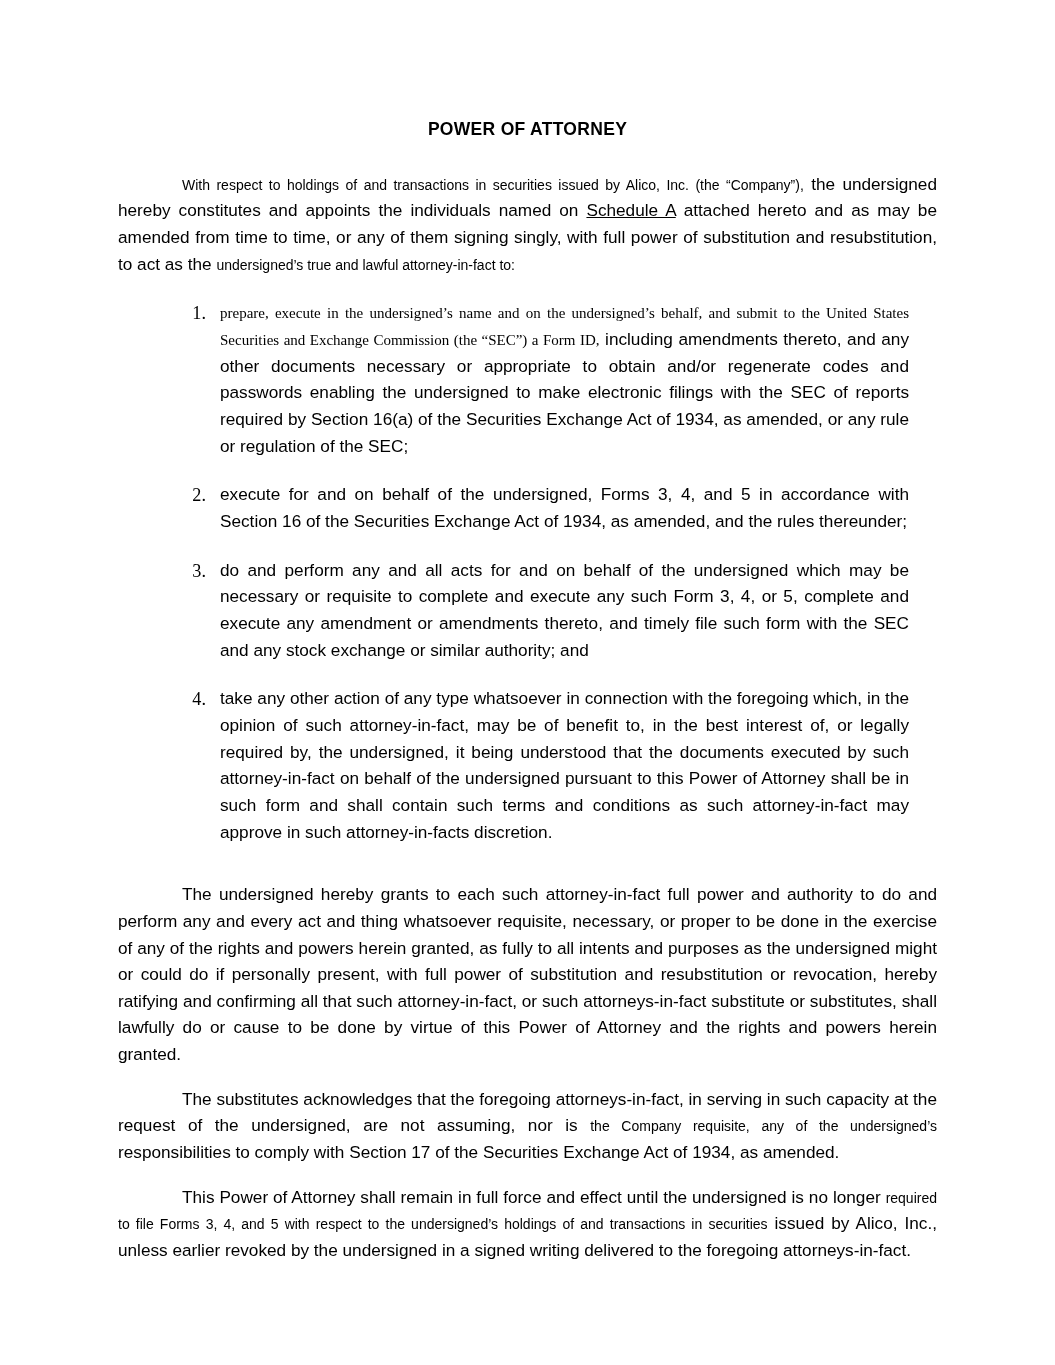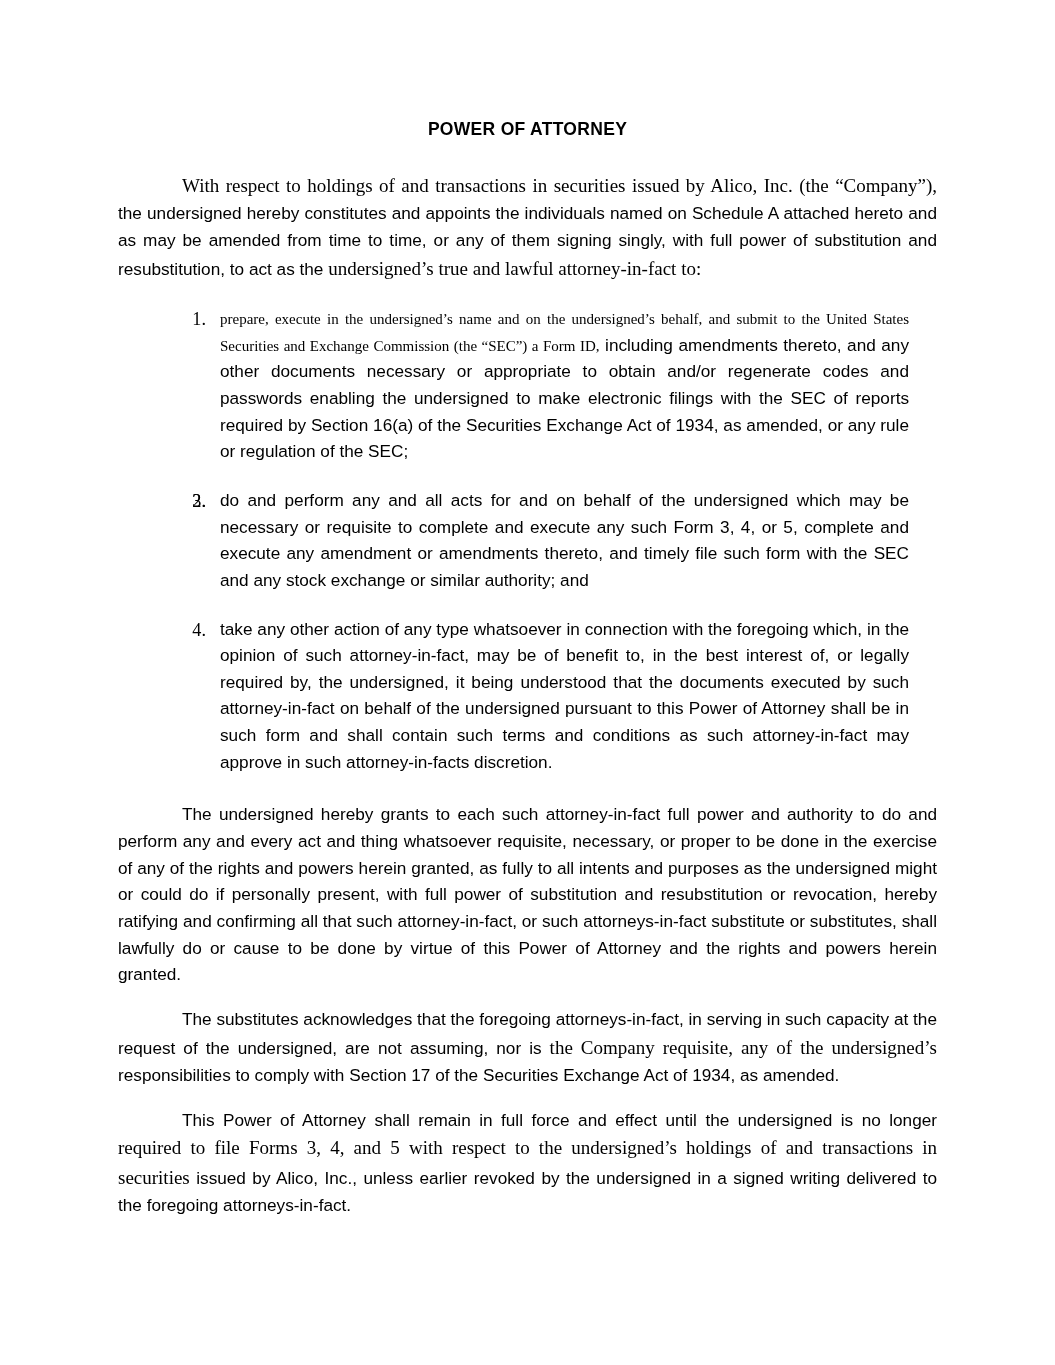--- a/index.html
+++ b/index.html
@@ -31,24 +31,25 @@
   }
   p.body-par {
     font-size: 17.2px;
     line-height: 1.55;
     text-align: justify;
     margin: 0 0 18px 0;
     text-indent: 64px;
     font-family: "Liberation Sans", sans-serif;
   }
   p.body-par .serif {
-    font-family: Liberation Serif, serif;
-    font-size: 19px;
+    font-family: Liberation Sans, sans-serif;
+    font-size: 14px;
   }
   .underline {
+    text-decoration: underline;
   }
   ol.items {
     list-style: none;
     margin: 22px 0 20px 0;
     padding: 0;
   }
   ol.items li {
     position: relative;
     font-size: 17.2px;
     line-height: 1.55;
@@ -65,38 +66,38 @@
     width: 26px;
     text-align: right;
     font-family: "Liberation Serif", serif;
     font-size: 18.2px;
   }
   ol.items li .serif {
     font-family: "Liberation Serif", serif;
     font-size: 15px;
   }
   .tail-block {
-    margin-top: 26px;
+    margin-top: 36px;
   }
 </style>
 </head>
 <body>
 
 <div class="page">
 
   <h1 class="doc-title">POWER OF ATTORNEY</h1>
 
   <p class="body-par"><span class="serif">With respect to holdings of and transactions in securities issued by Alico, Inc.</span><span class="serif"> (the “Company”),</span><span> the undersigned hereby constitutes and appoints the individuals named on </span><span class="underline">Schedule A</span><span> attached hereto and as may be amended from time to time, or any of them signing singly, with full power of substitution and resubstitution, to act as the </span><span class="serif">undersigned’s true and lawful attorney-in-fact to:</span></p>
 
   <ol class="items">
     <li>
       <span class="num">1.</span><span class="serif">prepare, execute in the undersigned’s name and on the undersigned’s behalf, and submit to the United States Securities and Exchange Commission (the “SEC”) a Form ID,</span><span> including amendments thereto, and any other documents necessary or appropriate to obtain and/or regenerate codes and passwords enabling the undersigned to make electronic filings with the SEC of reports required by Section 16(a) of the Securities Exchange Act of 1934, as amended, or any rule or regulation of the SEC;</span>
     </li>
     <li>
-      <span class="num">2.</span>
+      <span class="num">2.</span><span>execute for and on behalf of the undersigned, Forms 3, 4, and 5 in accordance with Section 16 of the Securities Exchange Act of 1934, as amended, and the rules thereunder;</span>
     </li>
     <li>
       <span class="num">3.</span><span>do and perform any and all acts for and on behalf of the undersigned which may be necessary or requisite to complete and execute any such Form 3, 4, or 5, complete and execute any amendment or amendments thereto, and timely file such form with the SEC and any stock exchange or similar authority; and</span>
     </li>
     <li>
       <span class="num">4.</span><span>take any other action of any type whatsoever in connection with the foregoing which, in the opinion of such attorney-in-fact, may be of benefit to, in the best interest of, or legally required by, the undersigned, it being understood that the documents executed by such attorney-in-fact on behalf of the undersigned pursuant to this Power of Attorney shall be in such form and shall contain such terms and conditions as such attorney-in-fact may approve in such attorney-in-facts discretion.</span>
     </li>
   </ol>
 
   <div class="tail-block">

